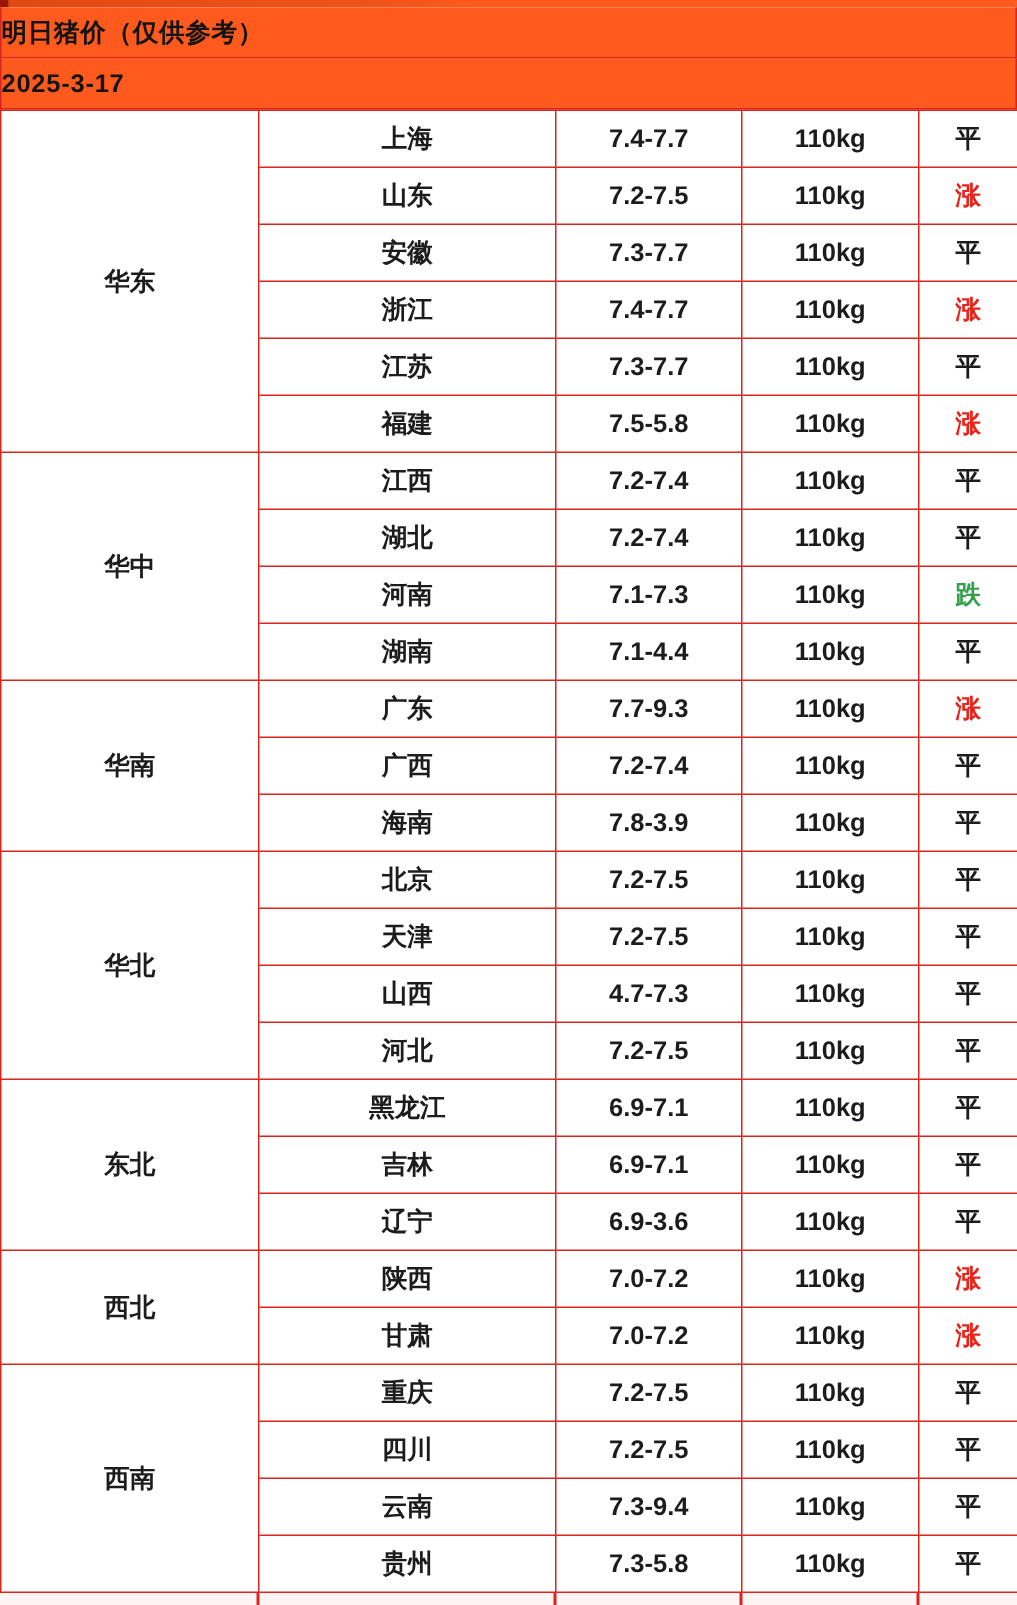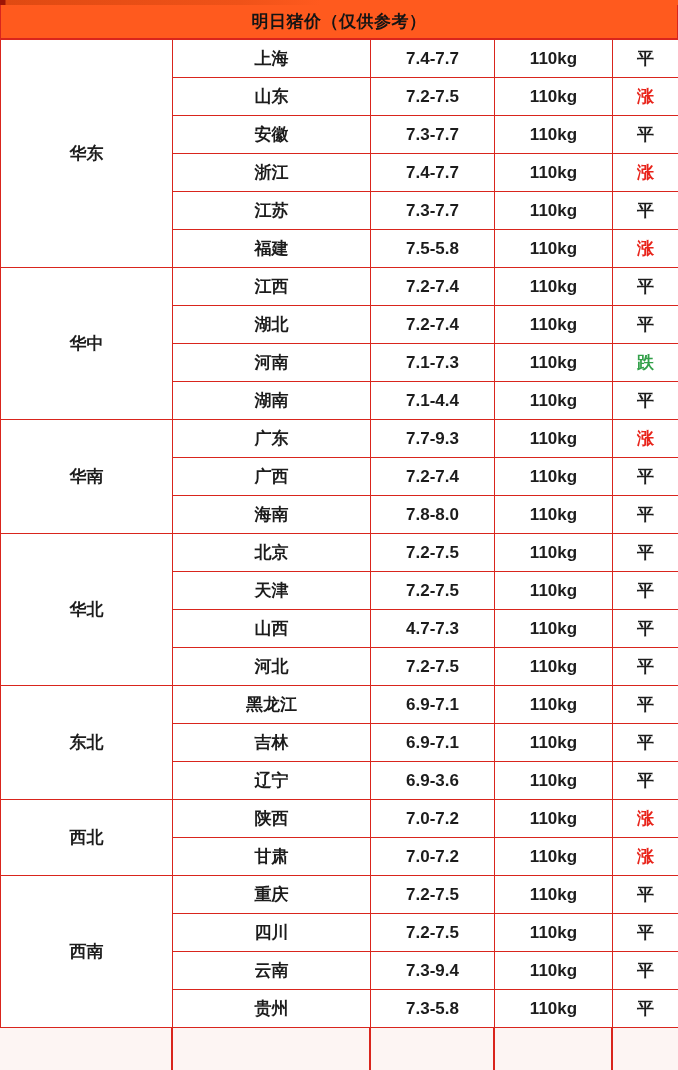--- a/index.html
+++ b/index.html
@@ -17,21 +17,21 @@
     background:linear-gradient(90deg,#9e1505 0px,#9e1505 5px,#e04a12 6px,#ef5218 240px,#ff5a1e 320px);
   }
   .title-bar,.date-bar{
     flex:0 0 auto;
     height:34px;
     background:#ff5a1e;
     border-bottom:1.5px solid #d9251d;
     border-left:1.5px solid #d9251d;
     border-right:1.5px solid #d9251d;
     box-sizing:border-box;
-    display:flex;align-items:center;justify-content:center;
+    display:flex;align-items:center;justify-content:flex-start;
     color:#141414;
     font-size:17px;
     letter-spacing:0.5px;
   }
   table.price-table{
     border-collapse:collapse;
     table-layout:fixed;
     width:678px;
     height:988px;
     flex:0 0 auto;
@@ -64,20 +64,23 @@
   .colmark.c1{left:171px;} .colmark.c2{left:369px;} .colmark.c3{left:493px;} .colmark.c4{left:611px;}
 </style>
 </head>
 <body>
 
 <div class="sheet">
   <div class="top-strip"></div>
   <div class="title-bar">
     <span>明日猪价（仅供参考）</span>
   </div>
+  <div class="date-bar">
+    <span>2025-3-17</span>
+  </div>
 
   <table class="price-table">
     <colgroup>
       <col style="width:172px">
         <col style="width:198px">
         <col style="width:124px">
         <col style="width:118px">
         <col style="width:66px">
     </colgroup>
     <tbody>
@@ -154,21 +157,21 @@
         <td class="status up">涨</td>
       </tr>
       <tr>
         <td>广西</td>
         <td>7.2-7.4</td>
         <td>110kg</td>
         <td class="status flat">平</td>
       </tr>
       <tr>
         <td>海南</td>
-        <td>7.8-8.0</td>
+        <td>7.8-3.9</td>
         <td>110kg</td>
         <td class="status flat">平</td>
       </tr>
 
       <tr>
         <td class="region" rowspan="4">华北</td>
         <td>北京</td>
         <td>7.2-7.5</td>
         <td>110kg</td>
         <td class="status flat">平</td>

